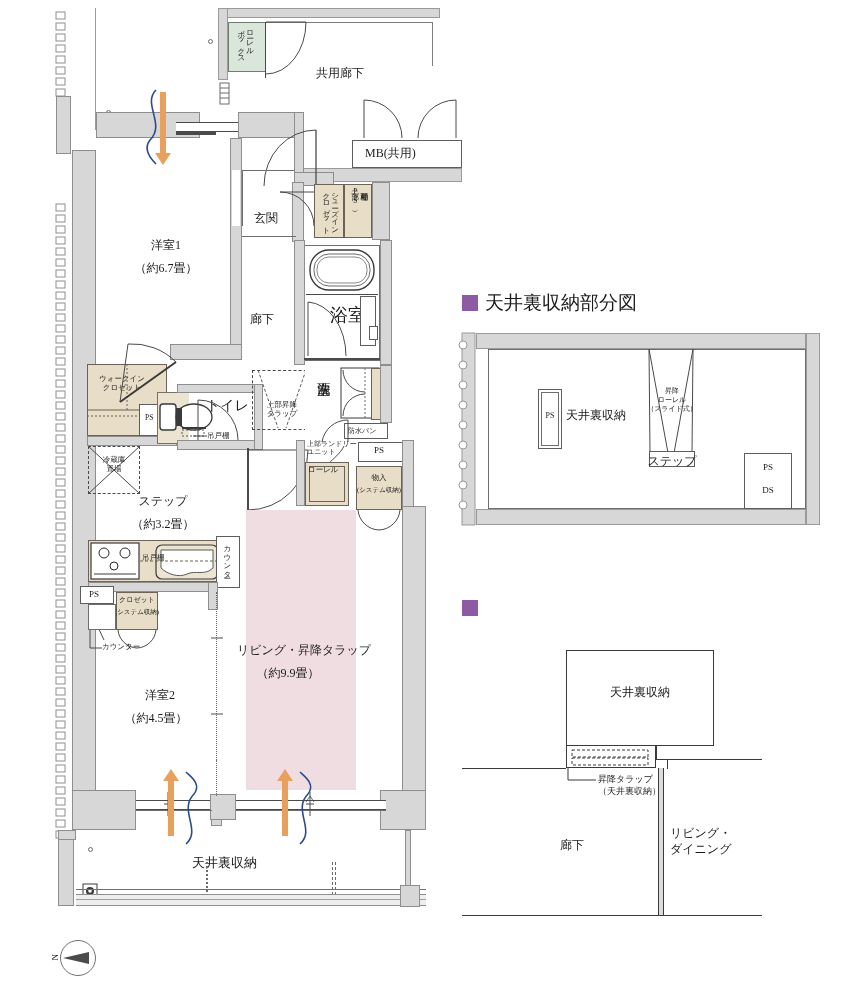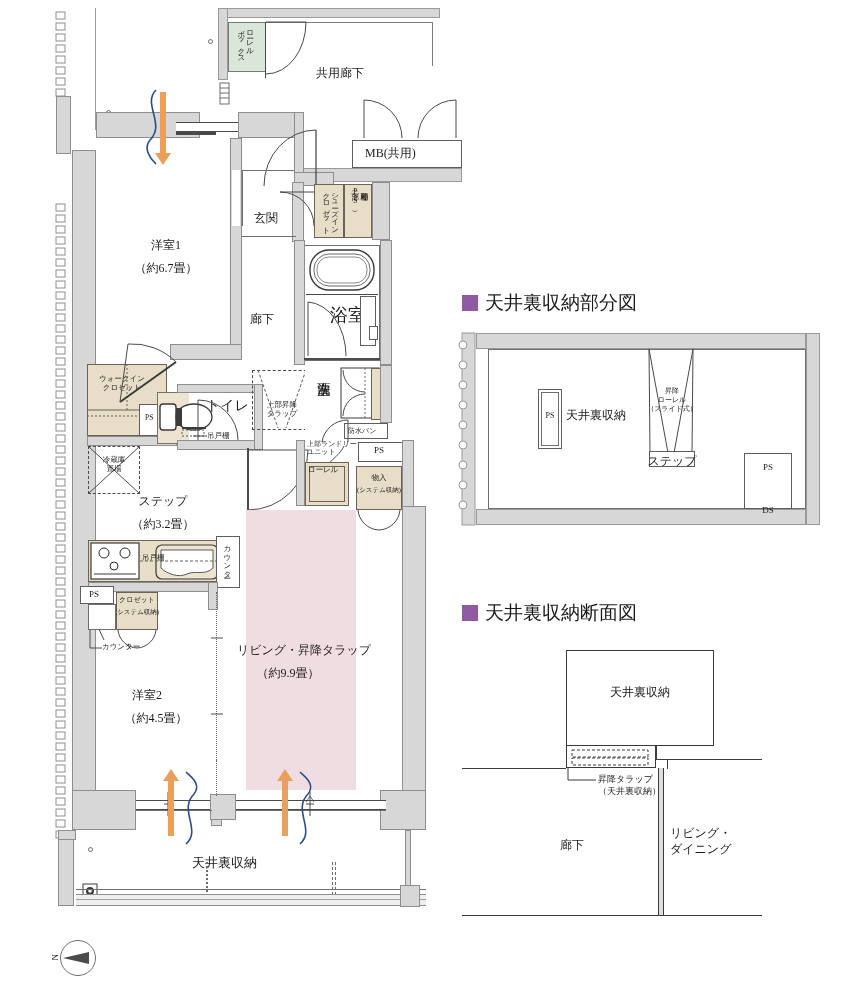--- a/index.html
+++ b/index.html
@@ -393,21 +393,21 @@
     </svg>
 
     <div class="lbl xs" style="left:102px;top:643px;">カウンター</div>
     <svg class="abs" style="left:88px;top:604px;width:30px;height:46px;">
       <path d="M2,0 L2,44 L14,44" stroke="#4a4a4a" fill="none" stroke-width="1"></path>
       <path d="M2,0 L22,0" stroke="#4a4a4a" fill="none" stroke-width="0"></path>
       <line x1="2" y1="6" x2="16" y2="36" stroke="#4a4a4a" stroke-width="1"></line>
     </svg>
     <div class="abs" style="left:88px;top:604px;width:28px;height:26px;border:1px solid #6e6e6e;background:#ffffff;"></div>
 
-    <div class="lbl big ctr" style="left:147px;top:688px;">洋室2</div>
+    <div class="lbl big ctr" style="left:160px;top:688px;">洋室2</div>
     <div class="lbl big ctr" style="left:156px;top:711px;">（約4.5畳）</div>
 
     <div class="abs dotline-v" style="left:216px;top:592px;width:1px;height:218px;"></div>
     <svg class="abs" style="left:210px;top:592px;width:14px;height:220px;">
       <line x1="1" y1="46" x2="13" y2="46" stroke="#4a4a4a" stroke-width="1"></line>
       <line x1="1" y1="122" x2="13" y2="122" stroke="#4a4a4a" stroke-width="1"></line>
     </svg>
     <div class="abs wall" style="left:211px;top:806px;width:11px;height:20px;"></div>
 
     <div class="abs pink" style="left:246px;top:510px;width:110px;height:280px;"></div>
@@ -517,26 +517,25 @@
     </svg>
     <div class="lbl xxs ctr" style="left:210px;top:54px;text-align:center;font-size:7px;line-height:1.25;">昇降
 ローレル
 （スライド式）</div>
 
     <div class="abs whitebox" style="left:187px;top:118px;width:46px;height:16px;"></div>
     <div class="lbl xs ctr" style="left:210px;top:121px;text-align:center;font-size:12px;">ステップ</div>
 
     <div class="abs whitebox" style="left:282px;top:120px;width:48px;height:56px;"></div>
     <div class="lbl xs ctr" style="left:306px;top:129px;text-align:center;font-size:9px;">PS</div>
-    <div class="lbl xs ctr" style="left:306px;top:152px;text-align:right;font-size:9px;margin-top:20px;">DS</div>
+    <div class="lbl xs ctr" style="left:306px;top:152px;text-align:right;font-size:9px;">DS</div>
   </div>
 
   <div class="heading" style="left:462px;top:600px;">
     <span class="bullet"></span>
-    <span>天井裏収納断面図</span>
   </div>
 
   <div class="abs" style="left:462px;top:640px;width:390px;height:280px;">
 
     <div class="abs" style="left:104px;top:10px;width:148px;height:96px;border:1.4px solid #3a3a3a;background:#ffffff;"></div>
     <div class="lbl big ctr" style="left:178px;top:45px;">天井裏収納</div>
 
     <div class="abs" style="left:104px;top:106px;width:90px;height:22px;border:1px solid #3a3a3a;border-top:0;background:#ffffff;"></div>
     <svg class="abs" style="left:108px;top:108px;width:82px;height:20px;">
       <rect x="2" y="2" width="76" height="7" fill="none" stroke="#3a3a3a" stroke-width="1" stroke-dasharray="3,2"></rect>

